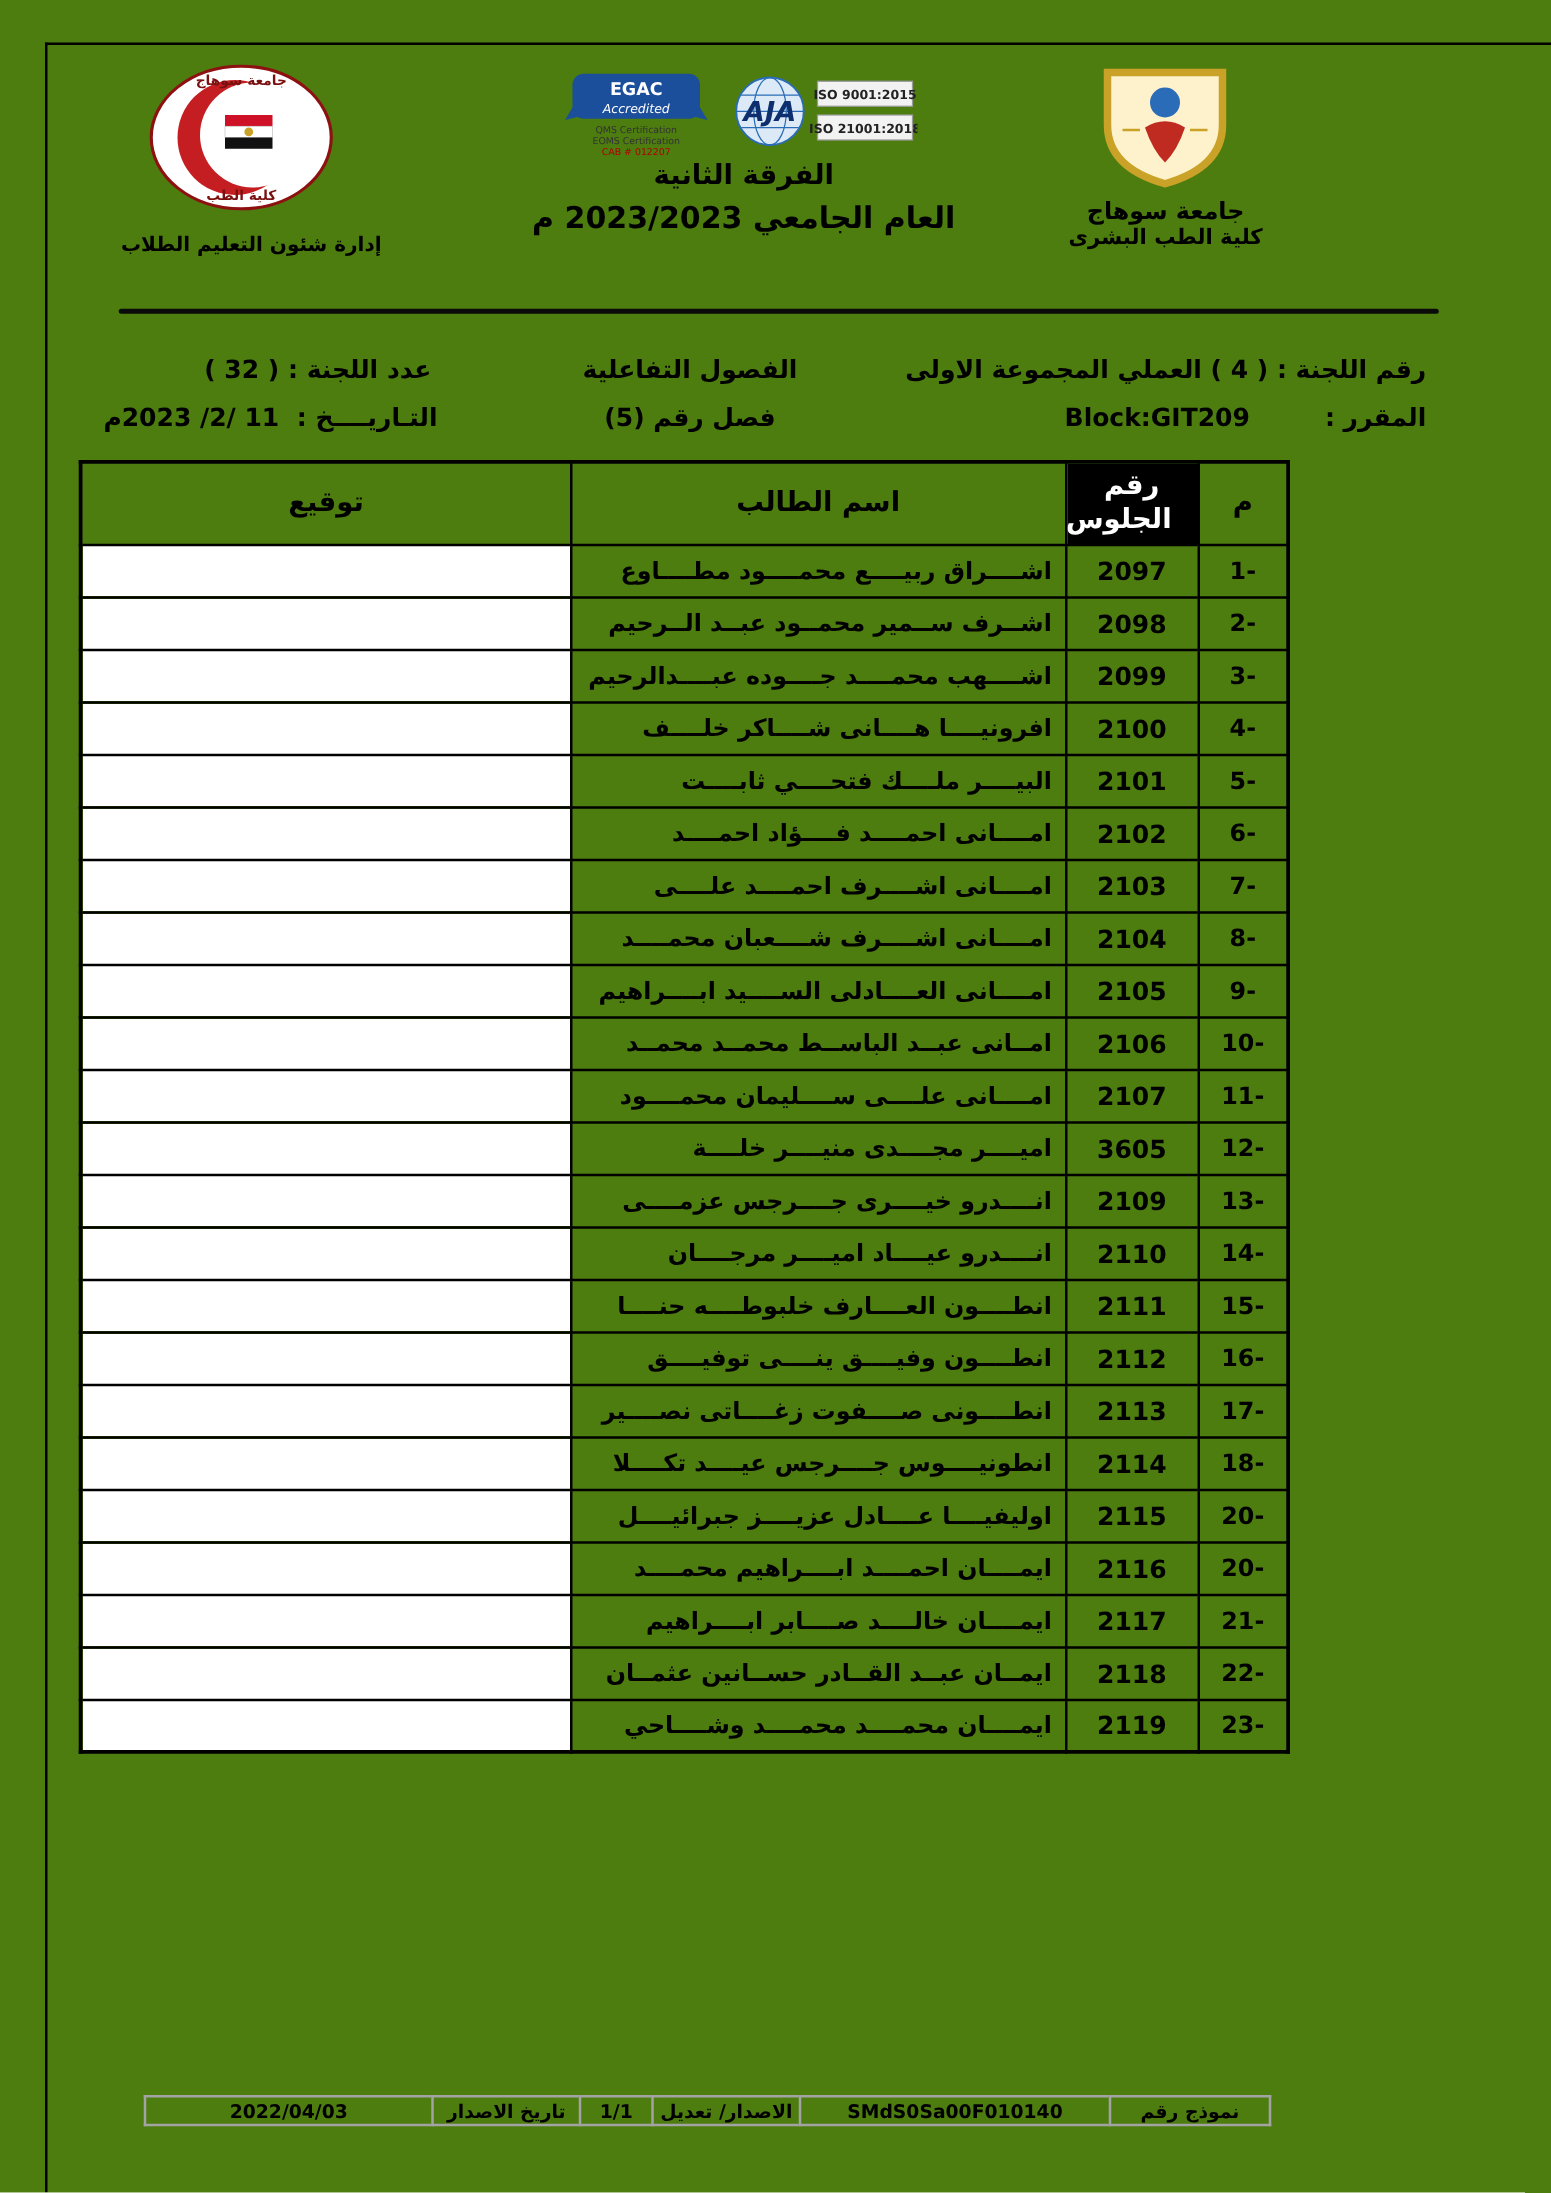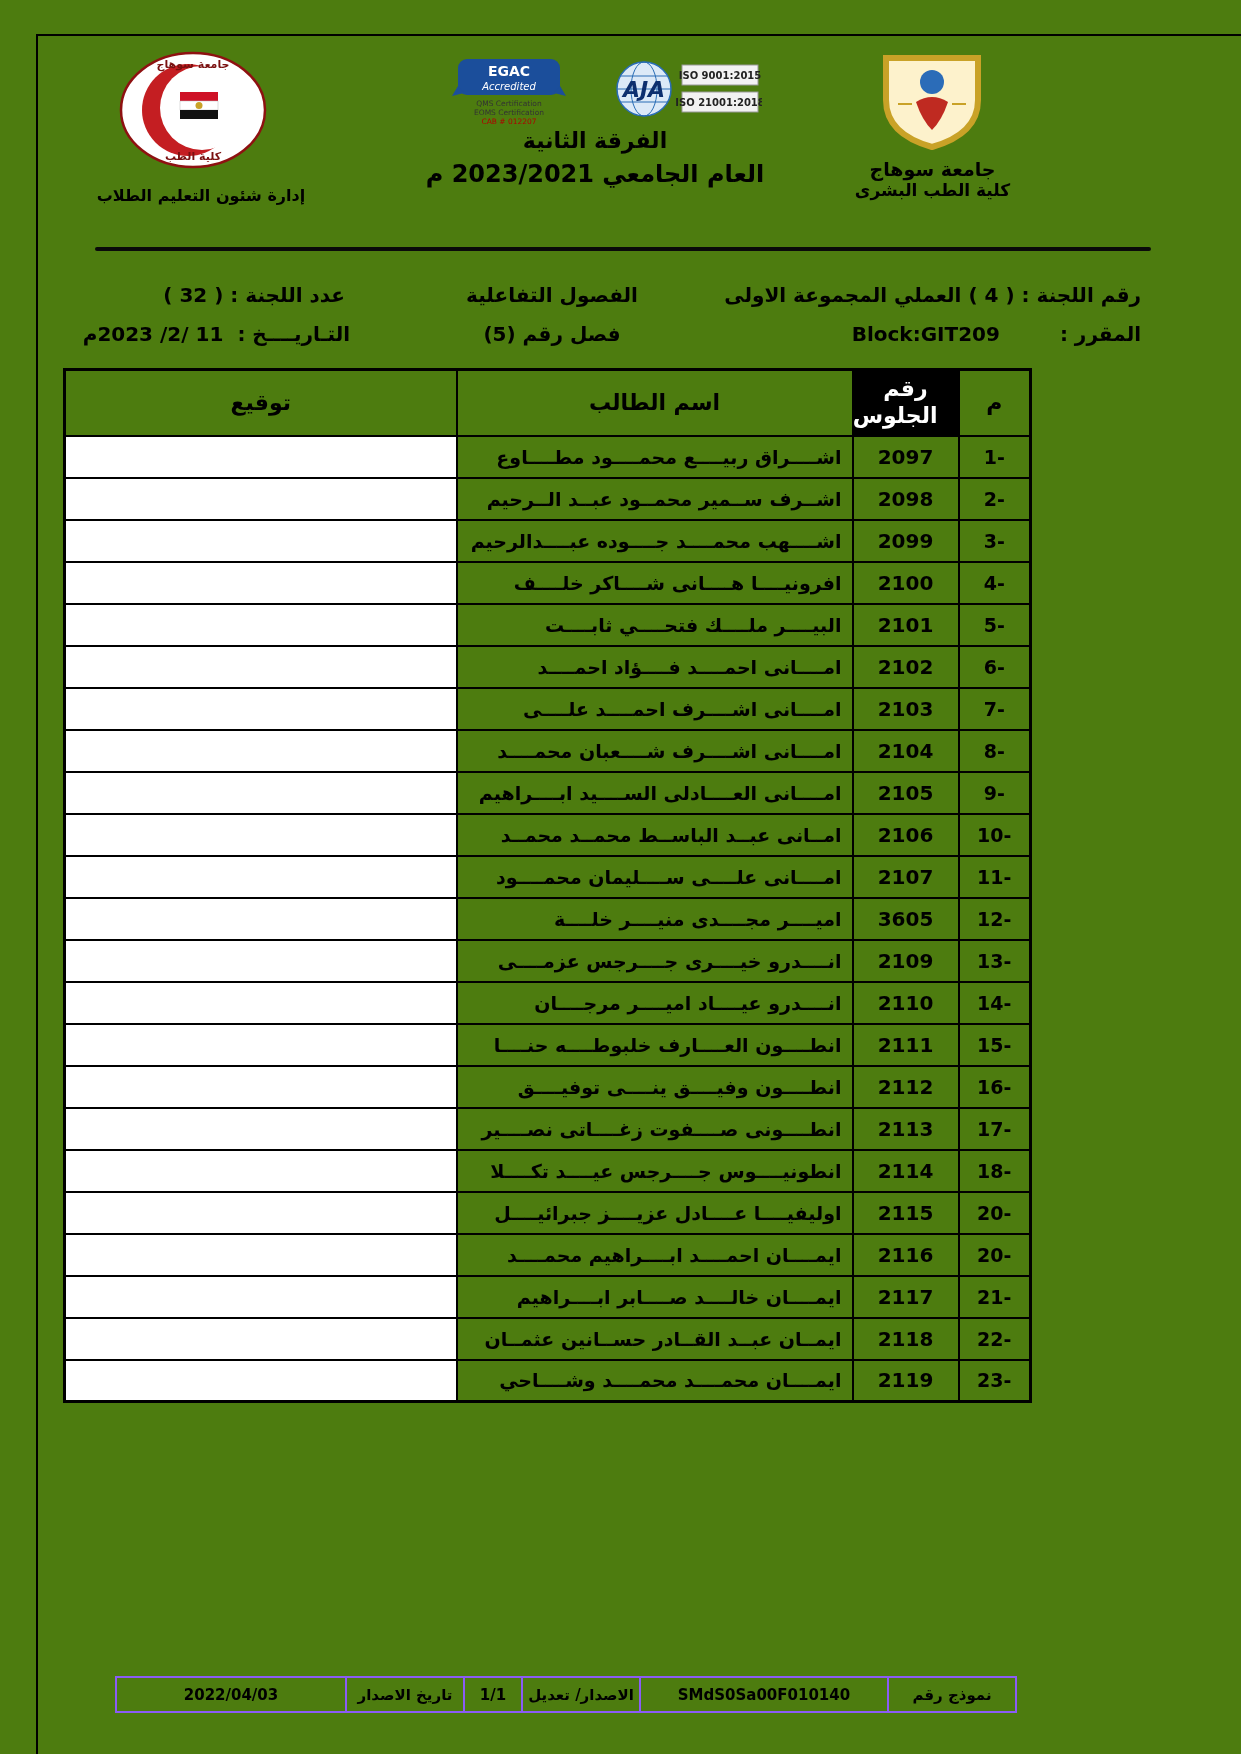--- a/index.html
+++ b/index.html
@@ -7,21 +7,21 @@
   body { font-family:"DejaVu Sans", sans-serif; color:#000; }
   .page { position:relative; width:1241px; height:1754px; background:#4d7c0f; overflow:hidden; }
 
   .frame-top  { position:absolute; left:36px; top:34px; right:0; height:2px; background:#000; }
   .frame-left { position:absolute; left:36px; top:34px; width:2px; bottom:0; background:#000; }
 
   
   .seal-wrap   { position:absolute; left:118px; top:50px; width:150px; height:120px; }
   .admin-text  { position:absolute; left:96px; top:186px; width:210px; text-align:center;
                  font-size:16px; font-weight:bold; direction:rtl; }
-  .certs       { position:absolute; left:448px; top:56px; display:flex; gap:32px; align-items:flex-start; }
+  .certs       { position:absolute; left:448px; top:56px; display:flex; gap:4px; align-items:flex-start; }
   .titles      { position:absolute; left:420px; top:128px; width:350px; text-align:center; direction:rtl; }
   .title-1, .title-3 { font-size:24px; font-weight:bold; margin-bottom:7px; }
   .title-2     { font-size:22px; font-weight:bold; margin-bottom:7px; }
   .emblem-wrap { position:absolute; left:872px; top:52px; width:120px; height:100px; }
   .uni-text    { position:absolute; left:850px; top:158px; width:165px; text-align:center; direction:rtl; }
   .uni-line1   { font-size:19px; font-weight:bold; }
   .uni-line2   { font-size:17px; font-weight:bold; }
 
   .divider { position:absolute; left:95px; top:247px; width:1056px; height:4px; background:#0a0a0a; border-radius:2px; }
 
@@ -45,21 +45,21 @@
   .students th { font-size:22px; font-weight:bold; text-align:center; vertical-align:middle; }
   .th-seat { background:#000; color:#fff; font-size:20px; line-height:1.2; padding:0 20px; }
   .c-idx  { text-align:center; font-weight:bold; font-size:19px; direction:ltr; }
   .c-seat { text-align:center; font-weight:bold; font-size:20px; direction:ltr; }
   .c-name { text-align:right; font-weight:bold; font-size:19px; padding:0 10px; white-space:nowrap;margin-top:16px; }
   .c-sign { background:#fff; }
 
   
   .footer-wrap { position:absolute; left:115px; top:1676px; }
   table.footer { border-collapse:collapse; direction:rtl; table-layout:fixed; }
-  .footer td { border:2px solid #8b5cf6; height:35px; text-align:center; vertical-align:middle;
+  .footer td { border:2px solid #a3a3a3; height:23px; text-align:center; vertical-align:middle;
                font-size:15px; font-weight:bold; white-space:nowrap; }
   .footer .ltr { direction:ltr; }
 
   svg text { font-family:"DejaVu Sans", sans-serif; }
 </style>
 </head>
 <body>
 
 <div class="page">
 
@@ -101,21 +101,21 @@
       <text x="42" y="41" font-size="22" font-weight="bold" font-style="italic" fill="#0d2f6e" text-anchor="middle">AJA</text>
       <rect x="80" y="9" width="76" height="20" fill="#f2f2f2" stroke="#999999"></rect>
       <rect x="80" y="36" width="76" height="20" fill="#f2f2f2" stroke="#999999"></rect>
       <text x="118" y="23" font-size="10" font-weight="bold" fill="#222222" text-anchor="middle">ISO 9001:2015</text>
       <text x="118" y="50" font-size="10" font-weight="bold" fill="#222222" text-anchor="middle">ISO 21001:2018</text>
     </svg>
   </div>
 
   <div class="titles">
     <div class="title-2">الفرقة الثانية</div>
-    <div class="title-3">العام الجامعي 2023/2021 م</div>
+    <div class="title-3">العام الجامعي 2023/2023 م</div>
   </div>
 
   <div class="emblem-wrap">
     <svg width="120" height="100" viewBox="0 0 120 100">
       <path d="M14 6 H106 V48 Q106 82 60 95 Q14 82 14 48 Z" fill="#fdf2cc" stroke="#c9a227" stroke-width="6"></path>
       <circle cx="60" cy="30" r="12" fill="#2b6cb8"></circle>
       <path d="M44 50 Q60 40 76 50 Q70 68 60 78 Q50 68 44 50 Z" fill="#bf2a21"></path>
       <line x1="26" y1="52" x2="40" y2="52" stroke="#c9a227" stroke-width="2"></line>
       <line x1="80" y1="52" x2="94" y2="52" stroke="#c9a227" stroke-width="2"></line>
     </svg>

